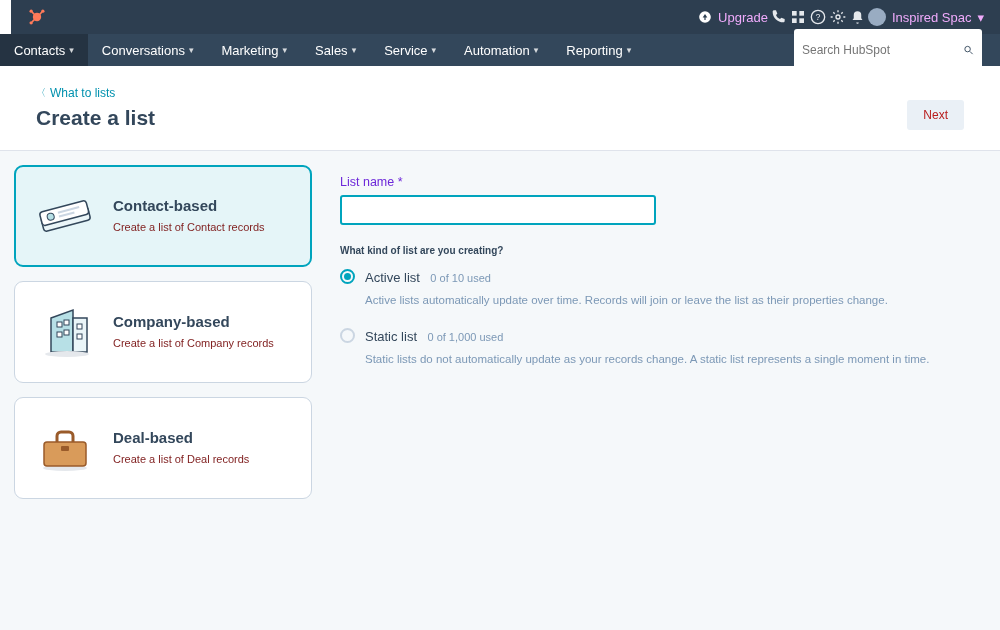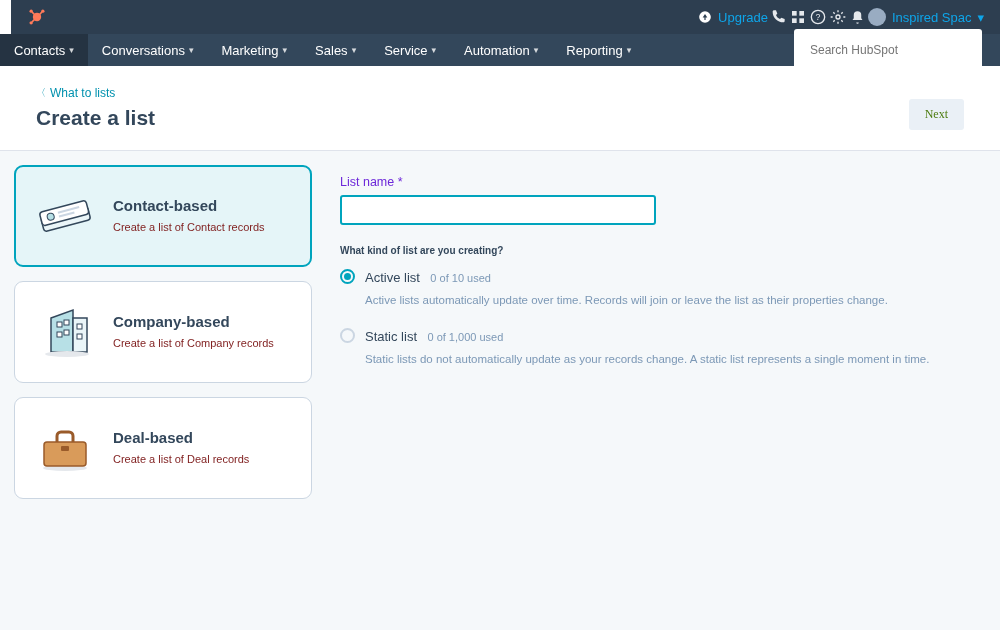--- a/index.html
+++ b/index.html
@@ -7,21 +7,21 @@
     font-family: -apple-system, BlinkMacSystemFont, "Segoe UI", Helvetica, Arial, sans-serif;
     background: #fff;
     color: #33475b;
     width: 1000px;
     height: 630px;
     overflow: hidden;
   }
   
   .topbar {
     background: #2d3e50;
-    color: #0ea5e9;
+    color: #f0abfc;
     display: flex;
     align-items: center;
     height: 34px;
     padding: 0 16px;
     font-size: 13px;
     margin-left: 11px;
   }
   .topbar .logo { width: 20px; height: 20px; display:flex; align-items:center; }
   .topbar .spacer { flex: 1; }
   .topbar .upgrade {
@@ -61,21 +61,21 @@
     opacity: 0.8;
   }
   .navbar .spacer { flex: 1; }
   .search-wrap {
     background: #fff;
     border-radius: 3px;
     height: 42px;
     width: 188px;
     display: flex;
     align-items: center;
-    padding: 0 16px;
+    padding: 0 8px;
     margin-right: 18px;
     gap: 6px;
   }
   .search-wrap input {
     border: none;
     outline: none;
     font-size: 12px;
     flex: 1;
     color: #33475b;
     background: transparent;
@@ -101,27 +101,26 @@
     margin-bottom: 6px;
   }
   .back-link .chevron-left { font-size: 10px; }
   .page-title {
     font-size: 21px;
     font-weight: 700;
     color: #33475b;
   }
   .next-btn {
     background: #eaf0f6;
-    color: #4d7c0f;
+    color: #b91c1c;
     border: none;
     border-radius: 3px;
     font-size: 12px;
     padding: 8px 16px;
     cursor: pointer;
-    font-family: Liberation Serif, serif;
   }
 
   
   .content {
     display: flex;
     gap: 14px;
     padding: 14px;
     background: #f5f8fa;
     height: calc(630px - 34px - 32px - 74px);
   }

